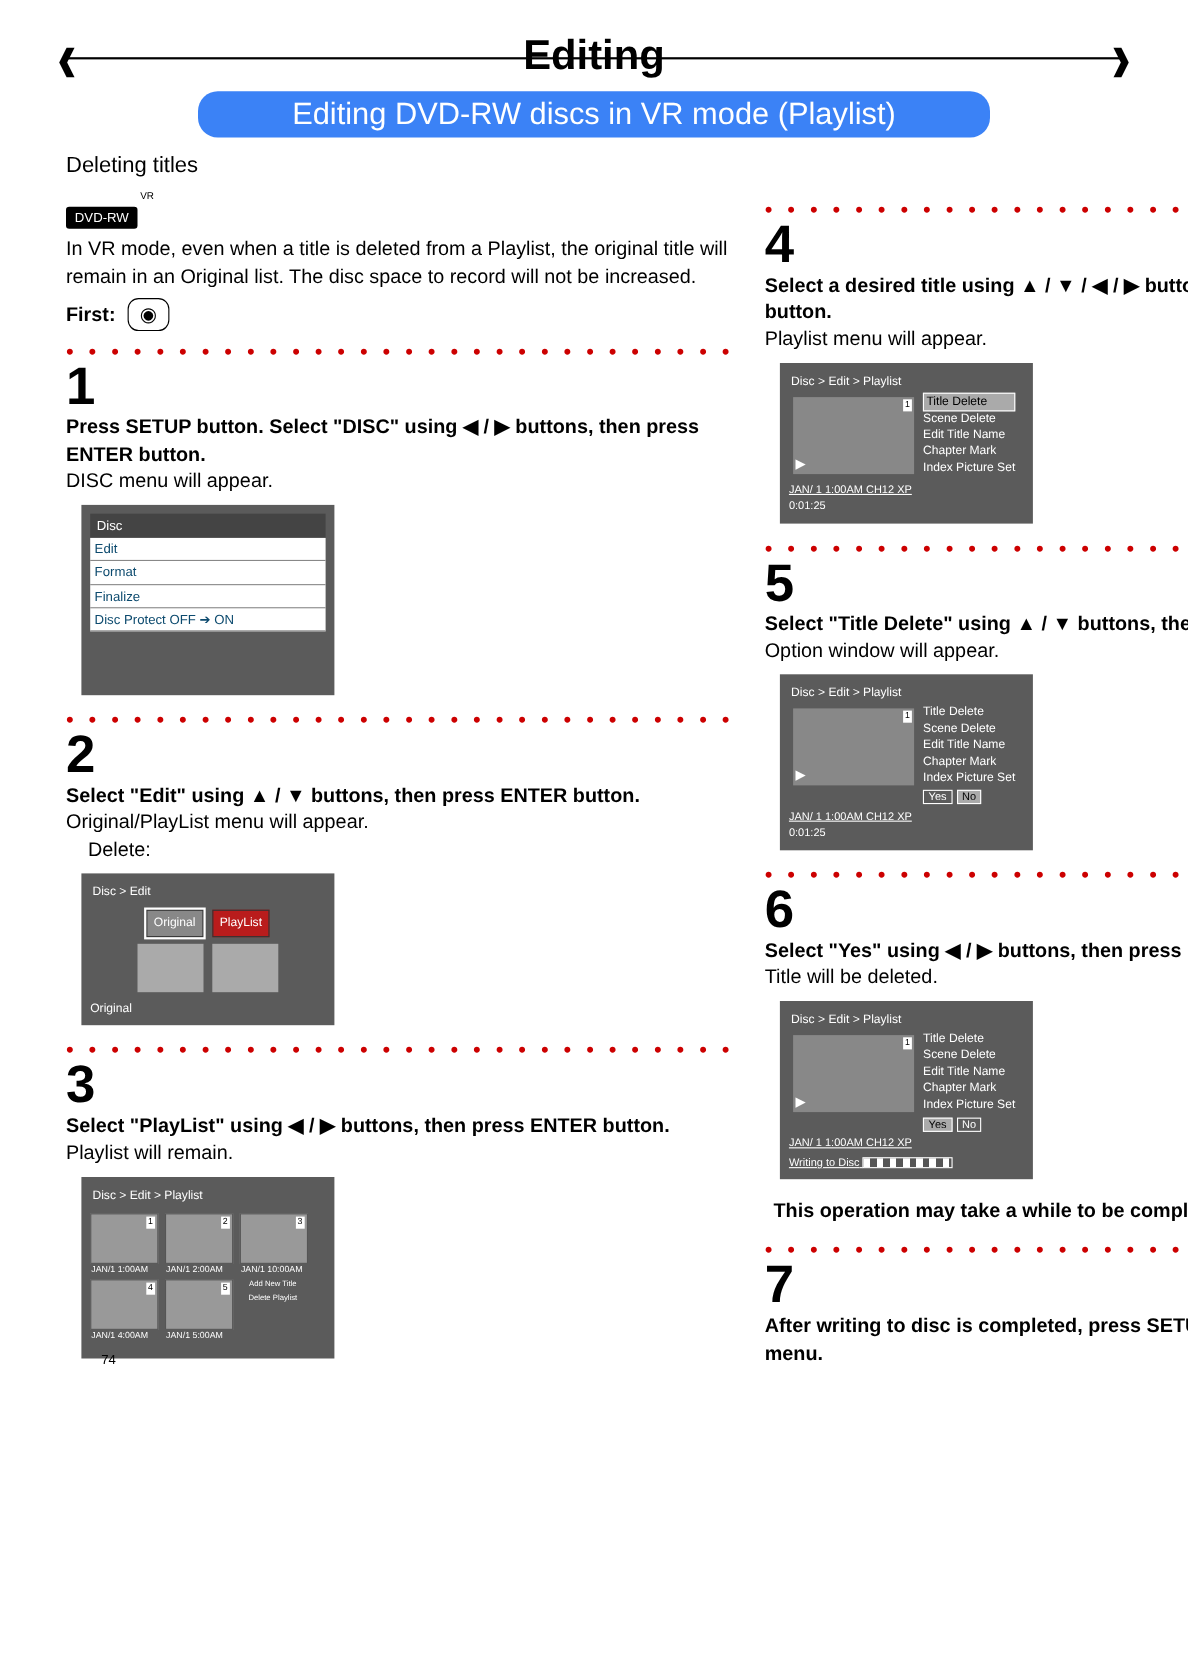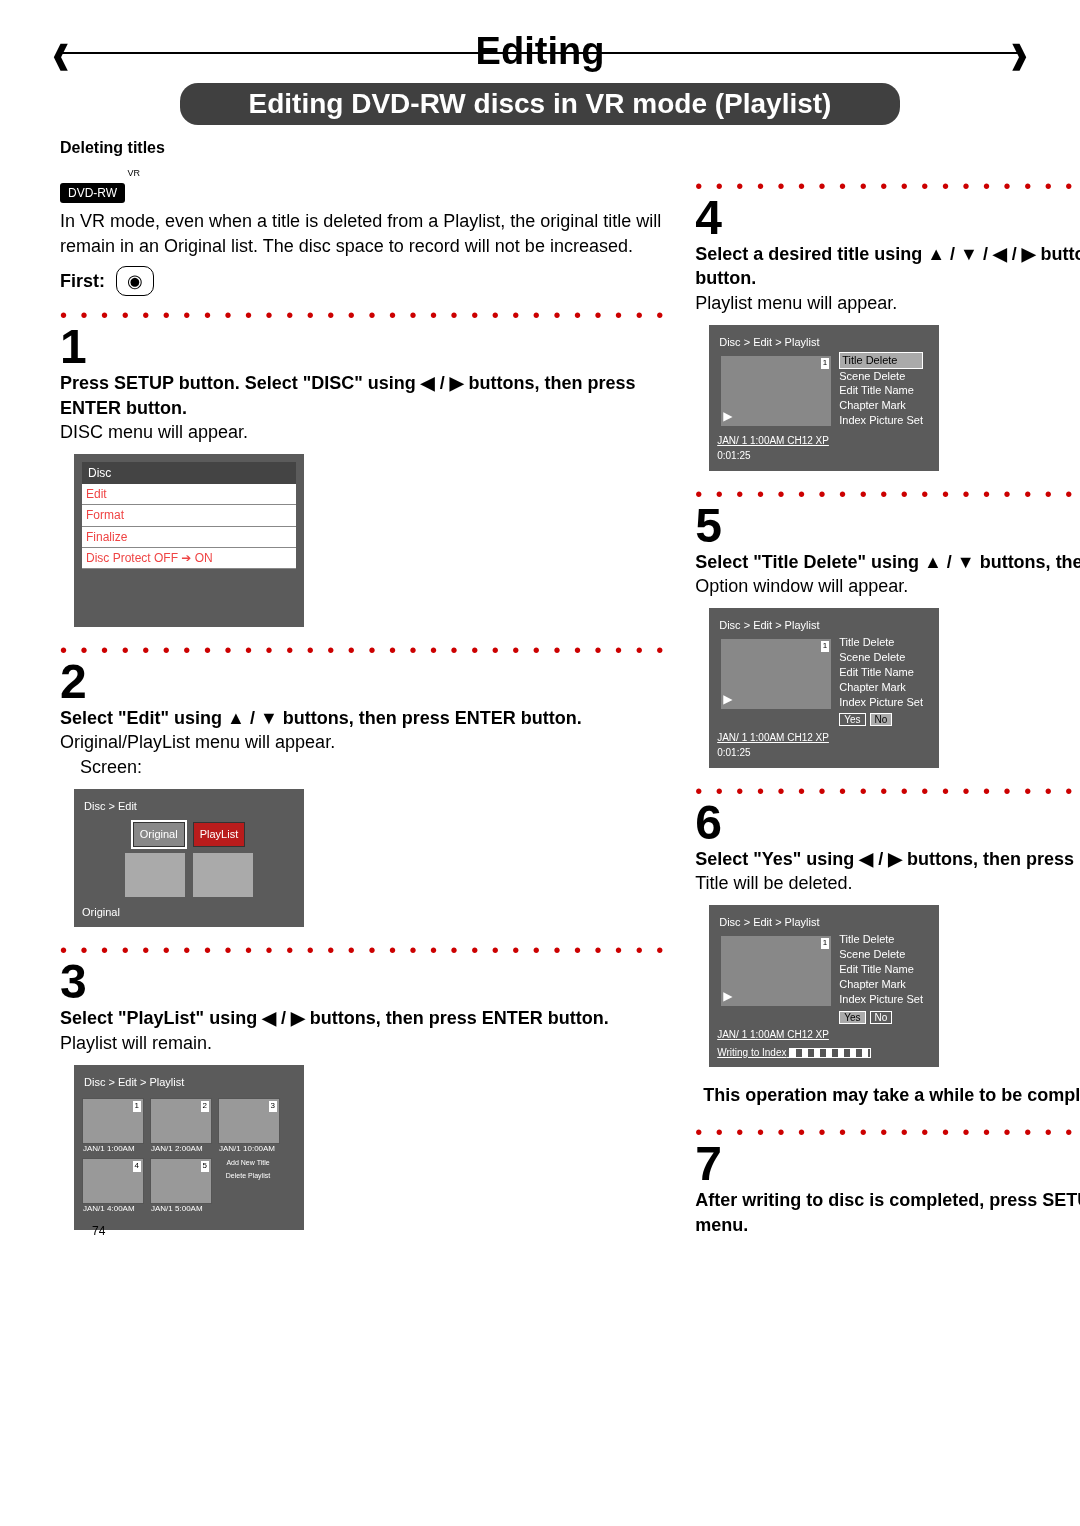--- a/index.html
+++ b/index.html
@@ -35,32 +35,32 @@
   }
   .header-decor-left, .header-decor-right {
     position: absolute;
     top: 10px;
     font-size: 26px;
     font-weight: bold;
   }
   .header-decor-left { left: -10px; }
   .header-decor-right { right: -10px; }
   .subtitle-bar {
-    background: #404040;
+    background: #3b82f6;
     color: #fff;
     font-size: 28px;
-    font-weight: bold;
+    font-weight: normal;
     text-align: center;
     border-radius: 18px;
     padding: 5px 0;
     margin: 0 120px 14px 120px;
   }
   .section-title {
-    font-size: 16px;
-    font-weight: bold;
+    font-size: 20px;
+    font-weight: normal;
     margin-bottom: 10px;
   }
   .columns {
     display: flex;
     gap: 28px;
   }
   .col {
     flex: 1;
     font-size: 18px;
     line-height: 1.35;
@@ -102,21 +102,21 @@
     background: #5b5b5b;
     color: #fff;
     width: 230px;
     font-size: 12px;
     padding: 8px;
     margin: 10px 0 10px 14px;
     box-sizing: border-box;
   }
   .menu-list-white {
     background:#fff;
-    color:#ef4444;
+    color:#0c4a6e;
     font-size:12px;
   }
   .menu-list-white div {
     border-bottom:1px solid #888;
     padding: 2px 4px;
   }
   .menu-header {
     background:#444;
     color:#fff;
     padding:3px 6px;
@@ -214,21 +214,21 @@
           <div>Finalize</div>
           <div>Disc Protect OFF ➔ ON</div>
         </div>
         <div style="height:50px"></div>
       </div>
 
       <div class="dotsep">• • • • • • • • • • • • • • • • • • • • • • • • • • • • • •</div>
       <div class="step-num">2</div>
       <div class="bold">Select "Edit" using ▲ / ▼ buttons, then press ENTER button.</div>
       <div>Original/PlayList menu will appear.</div>
-      <div style="margin-left:20px">Screen:</div>
+      <div style="margin-left:20px">Delete:</div>
       <div class="screen-box">
         <div style="font-size:11px;padding:2px">Disc &gt; Edit</div>
         <div class="orig-play-row">
           <div class="op-btn sel">Original</div>
           <div class="op-btn">PlayList</div>
         </div>
         <div class="orig-play-row">
           <div style="width:60px;height:44px;background:#aaa"></div>
           <div style="width:60px;height:44px;background:#aaa"></div>
         </div>
@@ -335,21 +335,21 @@
           <div class="side-menu">
             <div>Title Delete</div>
             <div>Scene Delete</div>
             <div>Edit Title Name</div>
             <div>Chapter Mark</div>
             <div>Index Picture Set</div>
             <div class="yn"><span style="background:#aaa;color:#000">Yes</span><span>No</span></div>
           </div>
         </div>
         <div class="status-bar">JAN/ 1   1:00AM  CH12     XP</div>
-        <div class="status-bar"><span>Writing to Index</span> <span class="progress"></span></div>
+        <div class="status-bar"><span>Writing to Disc</span> <span class="progress"></span></div>
       </div>
 
       <div class="note-box">This operation may take a while to be completed.</div>
 
       <div class="dotsep">• • • • • • • • • • • • • • • • • • • • • • • • • • • • • •</div>
       <div class="step-num">7</div>
       <div class="bold">After writing to disc is completed, press SETUP button to exit DISC menu.</div>
     </div>
 
   </div>

